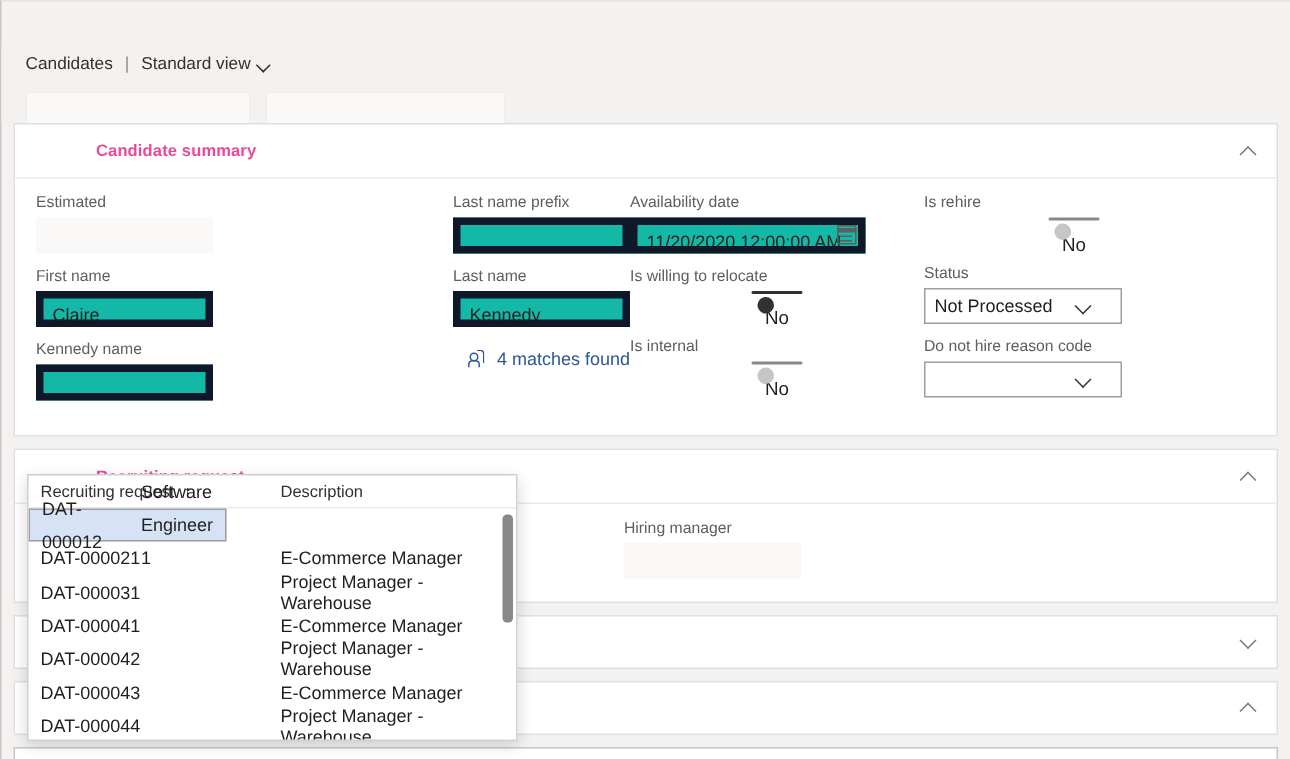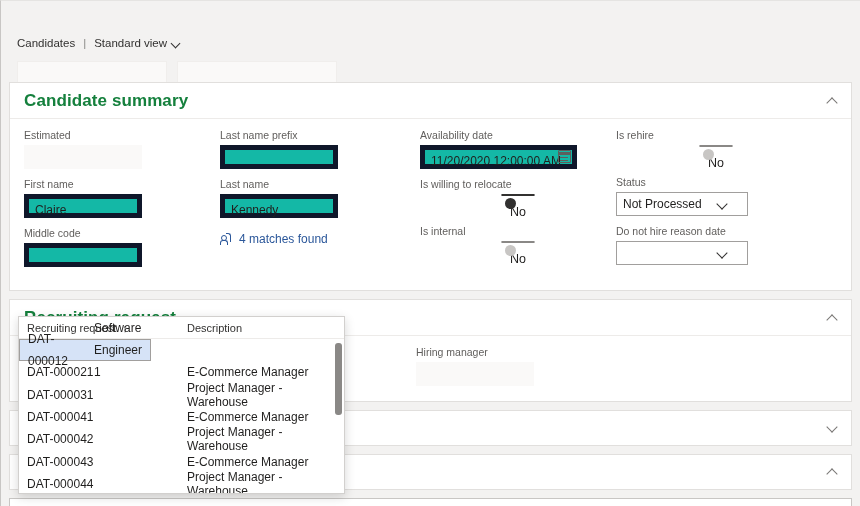--- a/index.html
+++ b/index.html
@@ -76,24 +76,25 @@
     position: relative;
   }
   .card-head {
     height: 36px;
     display: flex;
     align-items: center;
     padding: 0 12px 0 14px;
     border-bottom: 1px solid #edebe9;
   }
   .card-title {
-    font-size: 17px;
+    font-size: 11px;
     font-weight: bold;
-    color: #15803d;
+    color: #ec4899;
     letter-spacing: .1px;
+    margin-left: 40px;
   }
   .card-chev {
     margin-left: auto;
     width: 12px; height: 12px;
     position: relative;
   }
   .card-chev::before {
     content: "";
     position: absolute;
     left: 1px; top: 4px;
@@ -104,21 +105,21 @@
   }
   .card-chev.down::before { transform: rotate(45deg); top: 1px; }
 
   .card-body {
     padding: 10px 14px 14px 14px;
     display: flex;
   }
 
   .col { display: flex; flex-direction: column; }
   .col1 { width: 196px; }
-  .col2 { width: 200px; }
+  .col2 { width: 200px; align-items: flex-end; }
   .col3 { width: 196px; }
   .col4 { width: 200px; }
 
   .fld { margin-bottom: 9px; }
   .fld-label {
     font-size: 10.5px;
     color: #605e5c;
     margin-bottom: 3px;
     display: block;
     line-height: 13px;
@@ -393,21 +394,21 @@
       <div class="col col1">
         <div class="fld">
           <span class="fld-label">Estimated</span>
           <div class="inp wide disabled"></div>
         </div>
         <div class="fld">
           <span class="fld-label">First name</span>
           <div class="inp wide">Claire</div>
         </div>
         <div class="fld">
-          <span class="fld-label">Middle code</span>
+          <span class="fld-label">Kennedy name</span>
           <div class="inp wide"></div>
         </div>
       </div>
 
       <div class="col col2">
         <div class="fld">
           <span class="fld-label">Last name prefix</span>
           <div class="inp wide"></div>
         </div>
         <div class="fld">
@@ -461,21 +462,21 @@
           </div>
         </div>
         <div class="fld">
           <span class="fld-label">Status</span>
           <div class="sel-wrap">
             <div class="sel">Not Processed</div>
             <span class="sel-chev"></span>
           </div>
         </div>
         <div class="fld">
-          <span class="fld-label">Do not hire reason date</span>
+          <span class="fld-label">Do not hire reason code</span>
           <div class="sel-wrap">
             <div class="sel"></div>
             <span class="sel-chev"></span>
           </div>
         </div>
       </div>
 
     </div>
   </div>
 

